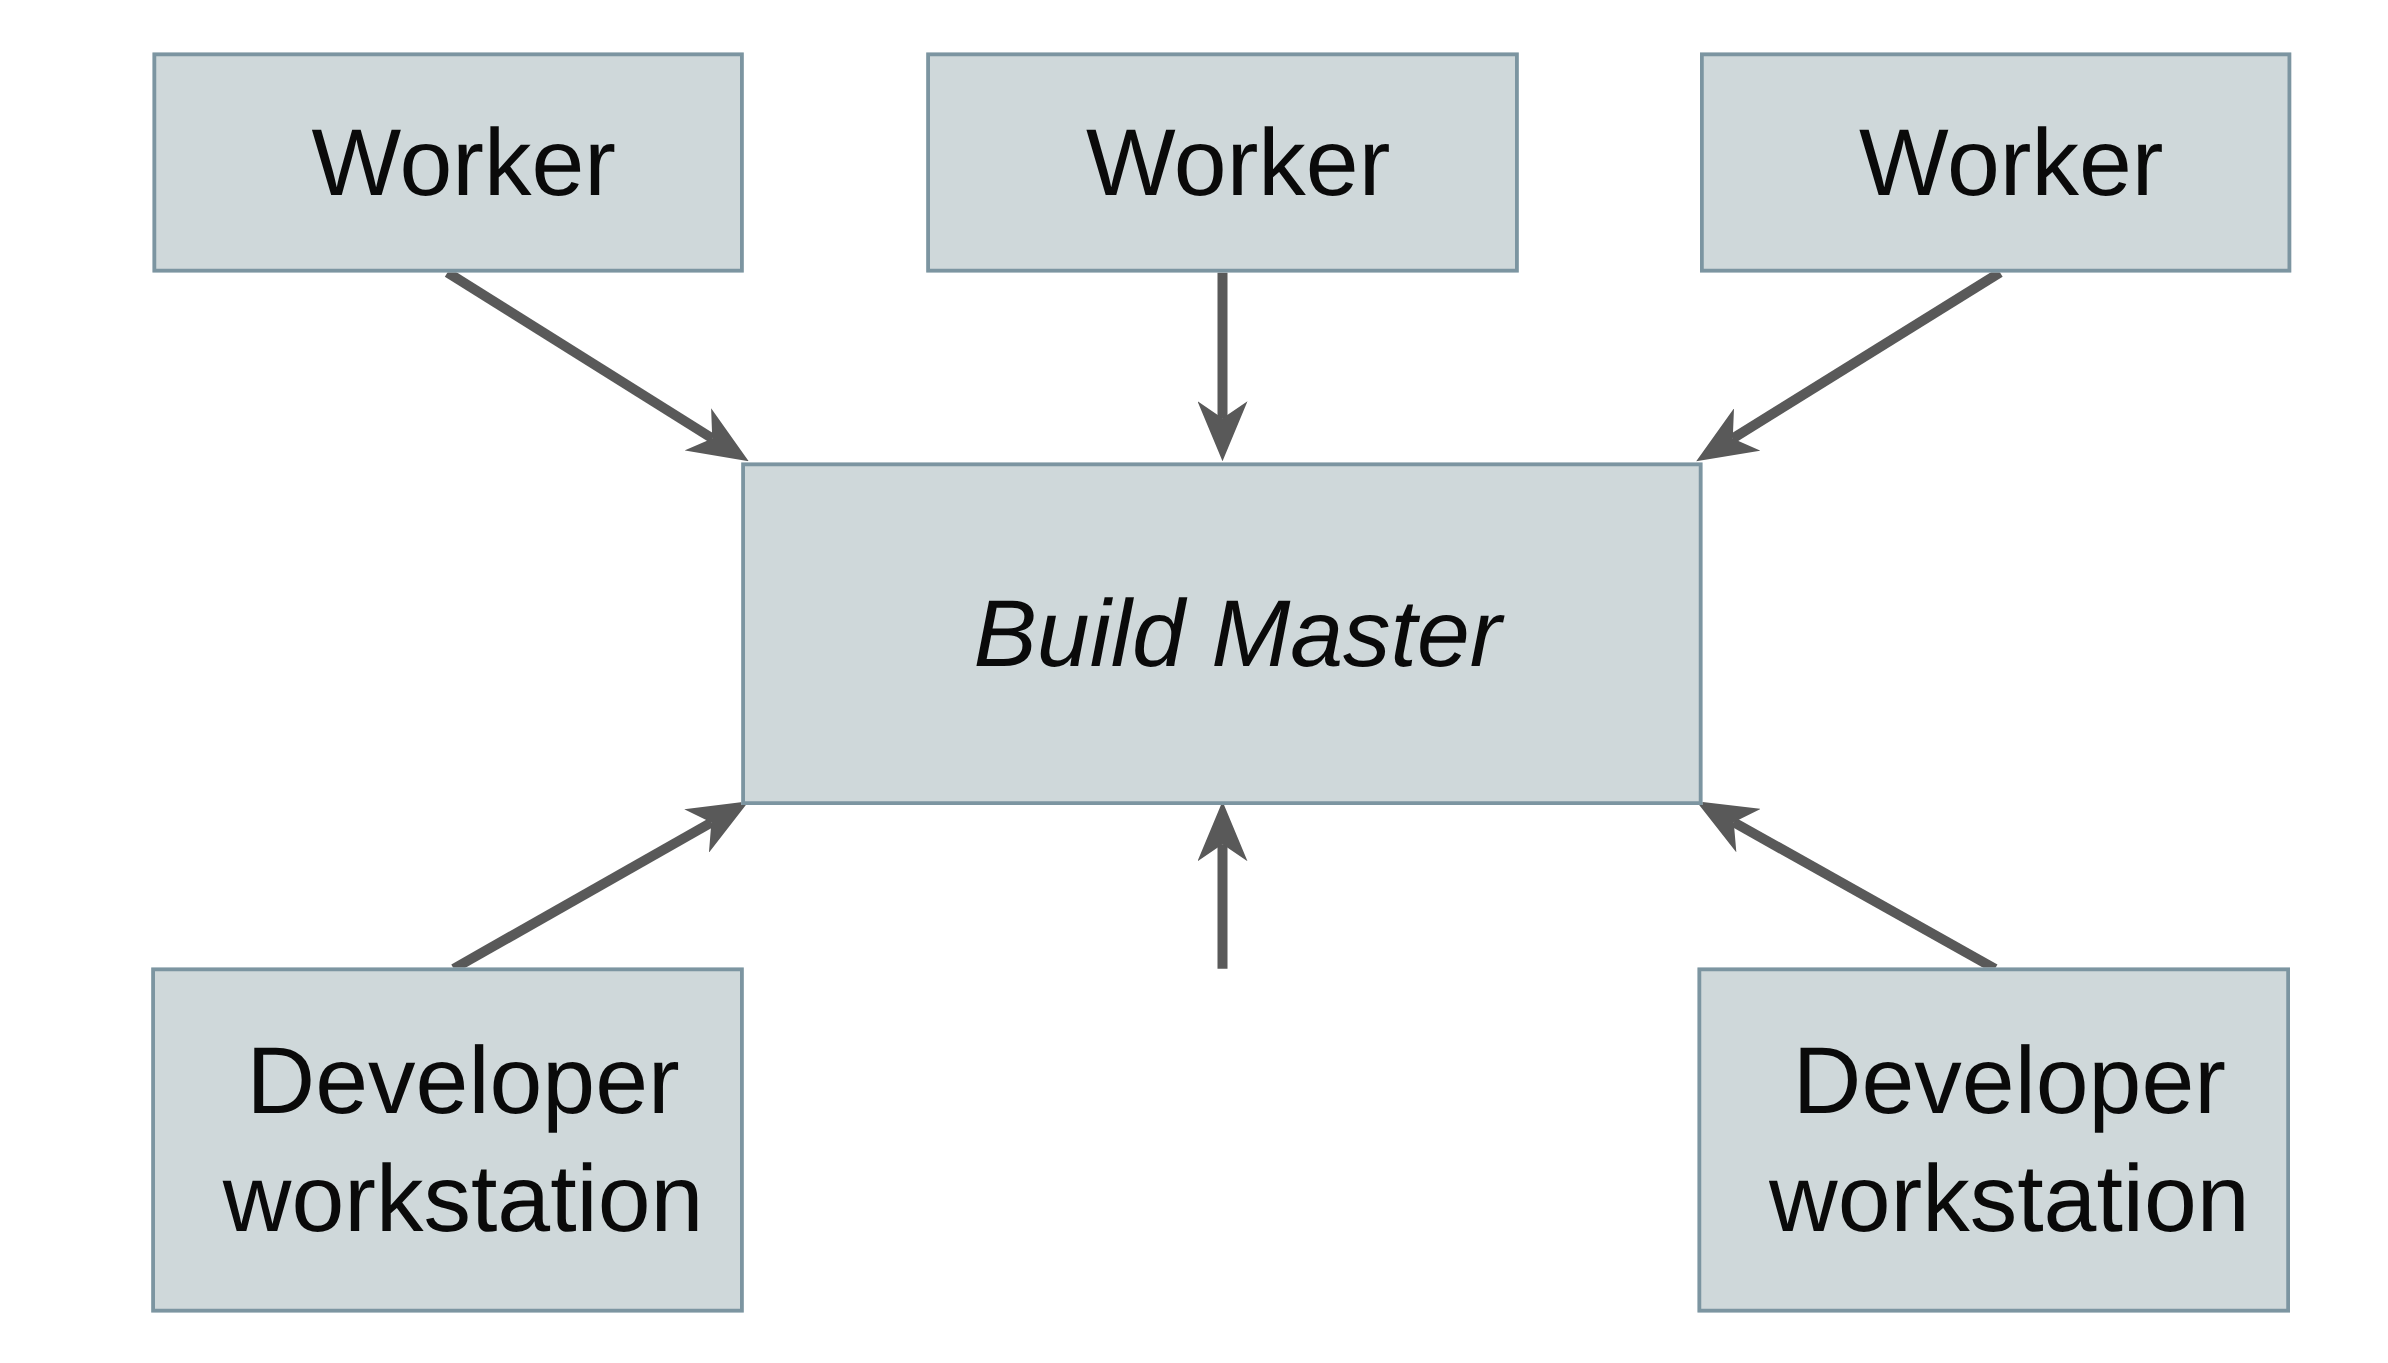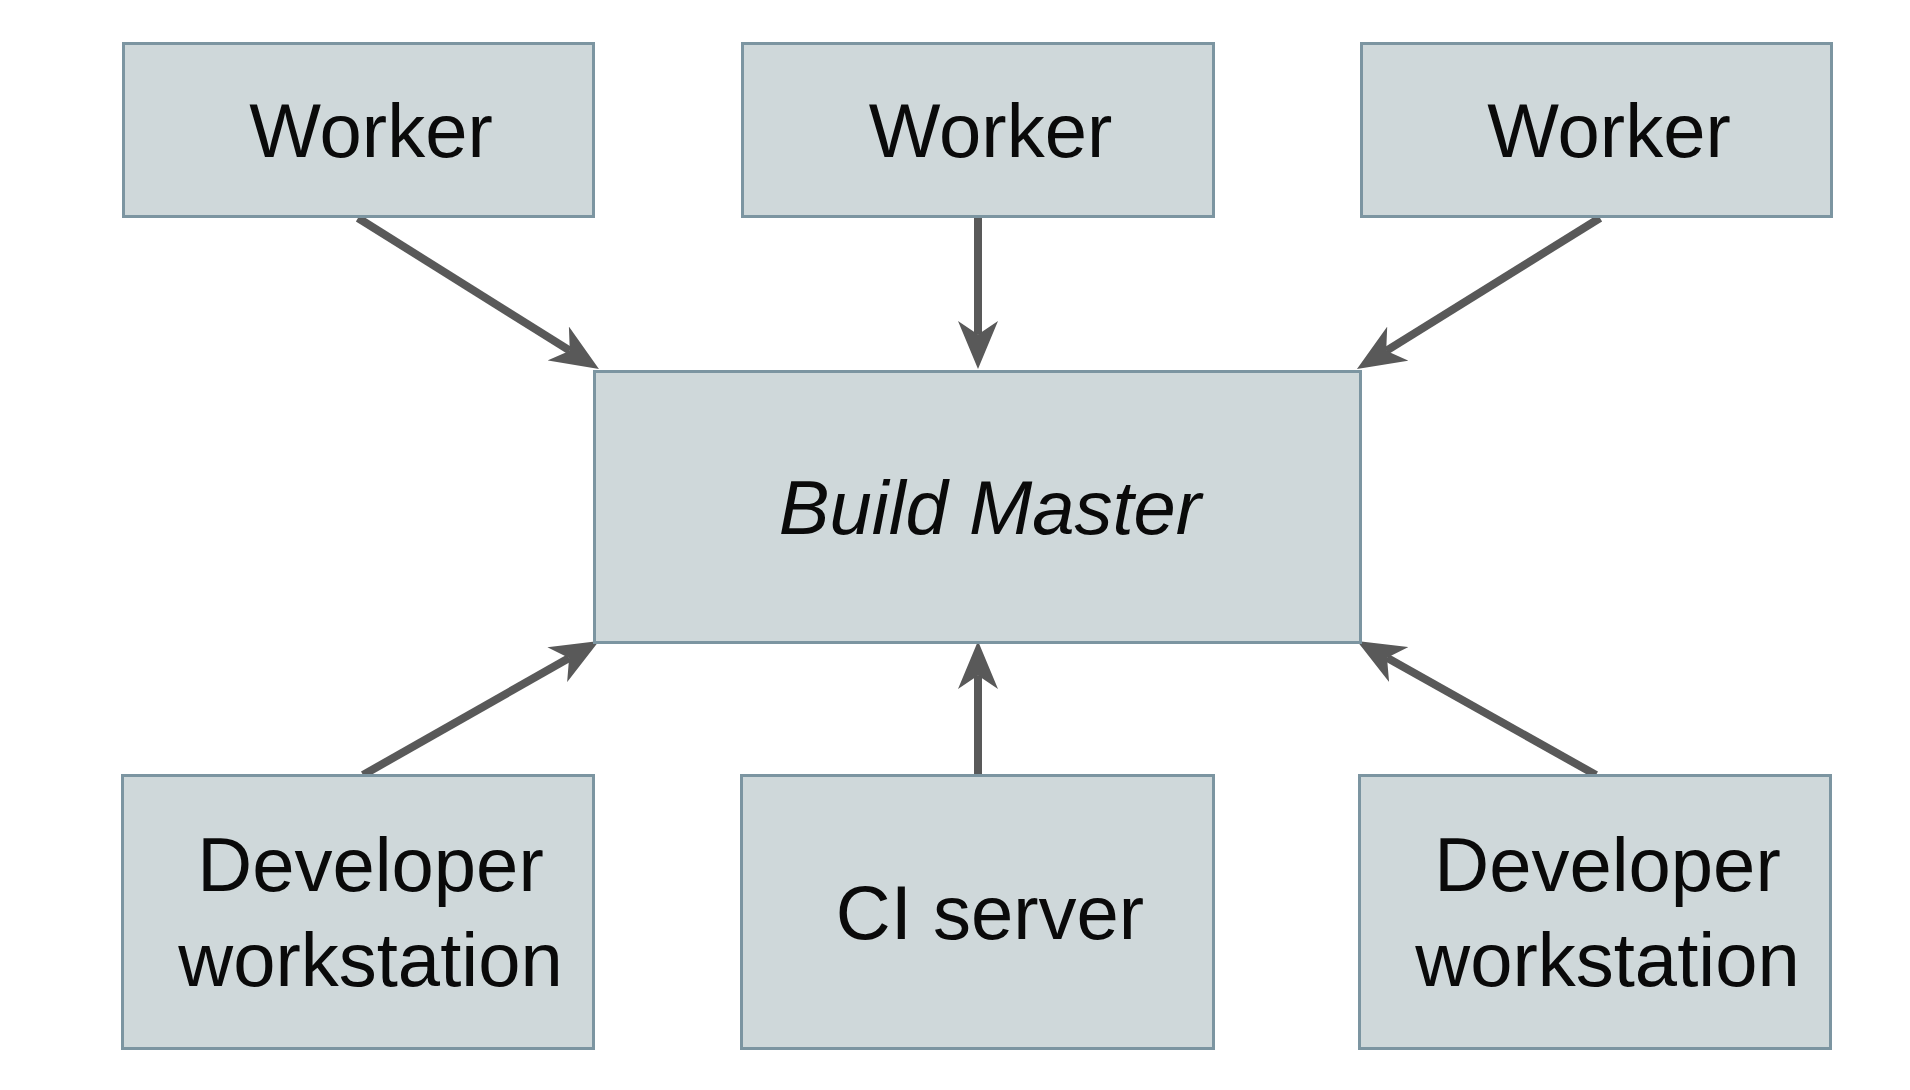--- a/index.html
+++ b/index.html
@@ -87,21 +87,18 @@
   </div>
 
   <div class="node node-build-master">
     <span class="label">Build Master</span>
   </div>
 
   <div class="node node-dev-left">
     <span class="label">Developer workstation</span>
   </div>
 
-  <div class="node node-ci-server">
-    <span class="label">CI server</span>
-  </div>
 
   <div class="node node-dev-right">
     <span class="label">Developer workstation</span>
   </div>
 
 </div>
 
 </body></html>

